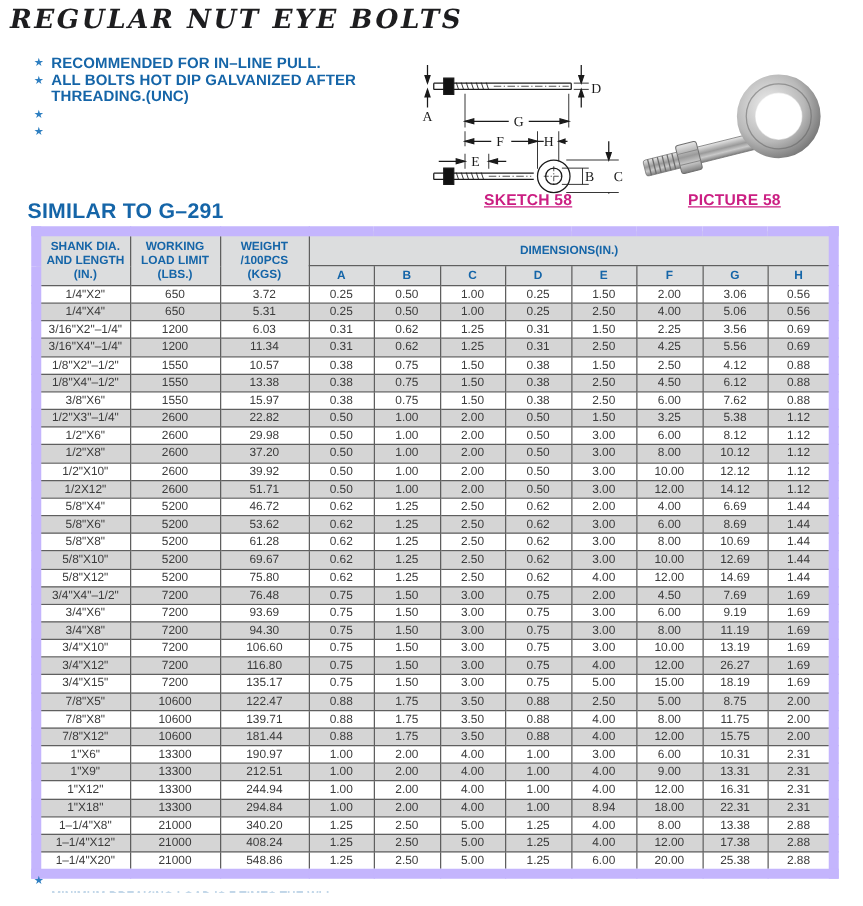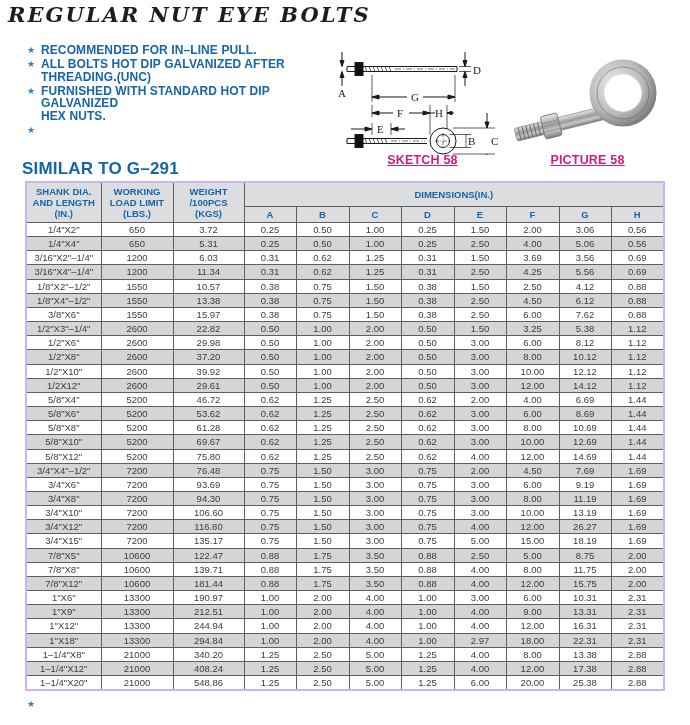--- a/index.html
+++ b/index.html
@@ -24,21 +24,21 @@
   .fig-label {
     position:absolute; top:153px; text-align:center; color:#cb1e82;
     font-weight:bold; font-size:12.5px; letter-spacing:0.2px;text-decoration:underline;
   }
   .fig-label.sketch { left:335px; width:175px; }
   .fig-label.picture { left:505px; width:165px; }
   .similar { position:absolute; left:22px; top:159px; color:#1565a8; font-weight:bold; font-size:17px; letter-spacing:0.2px; }
   table.spec {
     position:absolute; left:25px; top:181px; width:638px;
     border-collapse:collapse; table-layout:fixed;
-    border:2px solid #c4b5fd;
+    border:8px solid #c4b5fd;
   }
   table.spec th, table.spec td {
     border:1px solid #5f5f5f; padding:0; text-align:center; vertical-align:middle;
   }
   table.spec thead th {
     background:#dcddde; color:#1565a8; font-weight:bold; font-size:9.5px;
     line-height:11px; white-space:pre-line;
   }
   th.tier1 { height:23px;margin-left:16px; }
   th.tier2 { height:15px; border-bottom:2px solid #3a3a3a; }
@@ -65,22 +65,20 @@
     <div class="bullet">
       <span class="star">★</span>
       <span class="bullet-text">RECOMMENDED FOR IN–LINE PULL.</span>
     </div>
     <div class="bullet">
       <span class="star">★</span>
       <span class="bullet-text">ALL BOLTS HOT DIP GALVANIZED AFTER THREADING.(UNC)</span>
     </div>
     <div class="bullet">
       <span class="star">★</span>
-      <span class="bullet-text">FURNISHED WITH STANDARD HOT DIP GALVANIZED
-HEX NUTS.</span>
     </div>
     <div class="bullet">
       <span class="star">★</span>
     </div>
   </div>
 
   <div class="sketch-box">
     <svg width="175" height="110" viewBox="0 0 175 110">
       <g stroke="#1a1a1a" stroke-width="1" fill="none">
 
@@ -291,21 +289,21 @@
         </tr>
         <tr>
           <td>3/16"X2"–1/4"</td>
           <td>1200</td>
           <td>6.03</td>
           <td>0.31</td>
           <td>0.62</td>
           <td>1.25</td>
           <td>0.31</td>
           <td>1.50</td>
-          <td>3.69</td>
+          <td>2.25</td>
           <td>3.56</td>
           <td>0.69</td>
         </tr>
         <tr class="shaded">
           <td>3/16"X4"–1/4"</td>
           <td>1200</td>
           <td>11.34</td>
           <td>0.31</td>
           <td>0.62</td>
           <td>1.25</td>
@@ -402,21 +400,21 @@
           <td>2.00</td>
           <td>0.50</td>
           <td>3.00</td>
           <td>10.00</td>
           <td>12.12</td>
           <td>1.12</td>
         </tr>
         <tr class="shaded">
           <td>1/2X12"</td>
           <td>2600</td>
-          <td>29.61</td>
+          <td>51.71</td>
           <td>0.50</td>
           <td>1.00</td>
           <td>2.00</td>
           <td>0.50</td>
           <td>3.00</td>
           <td>12.00</td>
           <td>14.12</td>
           <td>1.12</td>
         </tr>
         <tr>
@@ -641,21 +639,21 @@
           <td>2.31</td>
         </tr>
         <tr class="shaded">
           <td>1"X18"</td>
           <td>13300</td>
           <td>294.84</td>
           <td>1.00</td>
           <td>2.00</td>
           <td>4.00</td>
           <td>1.00</td>
-          <td>2.97</td>
+          <td>8.94</td>
           <td>18.00</td>
           <td>22.31</td>
           <td>2.31</td>
         </tr>
         <tr>
           <td>1–1/4"X8"</td>
           <td>21000</td>
           <td>340.20</td>
           <td>1.25</td>
           <td>2.50</td>

